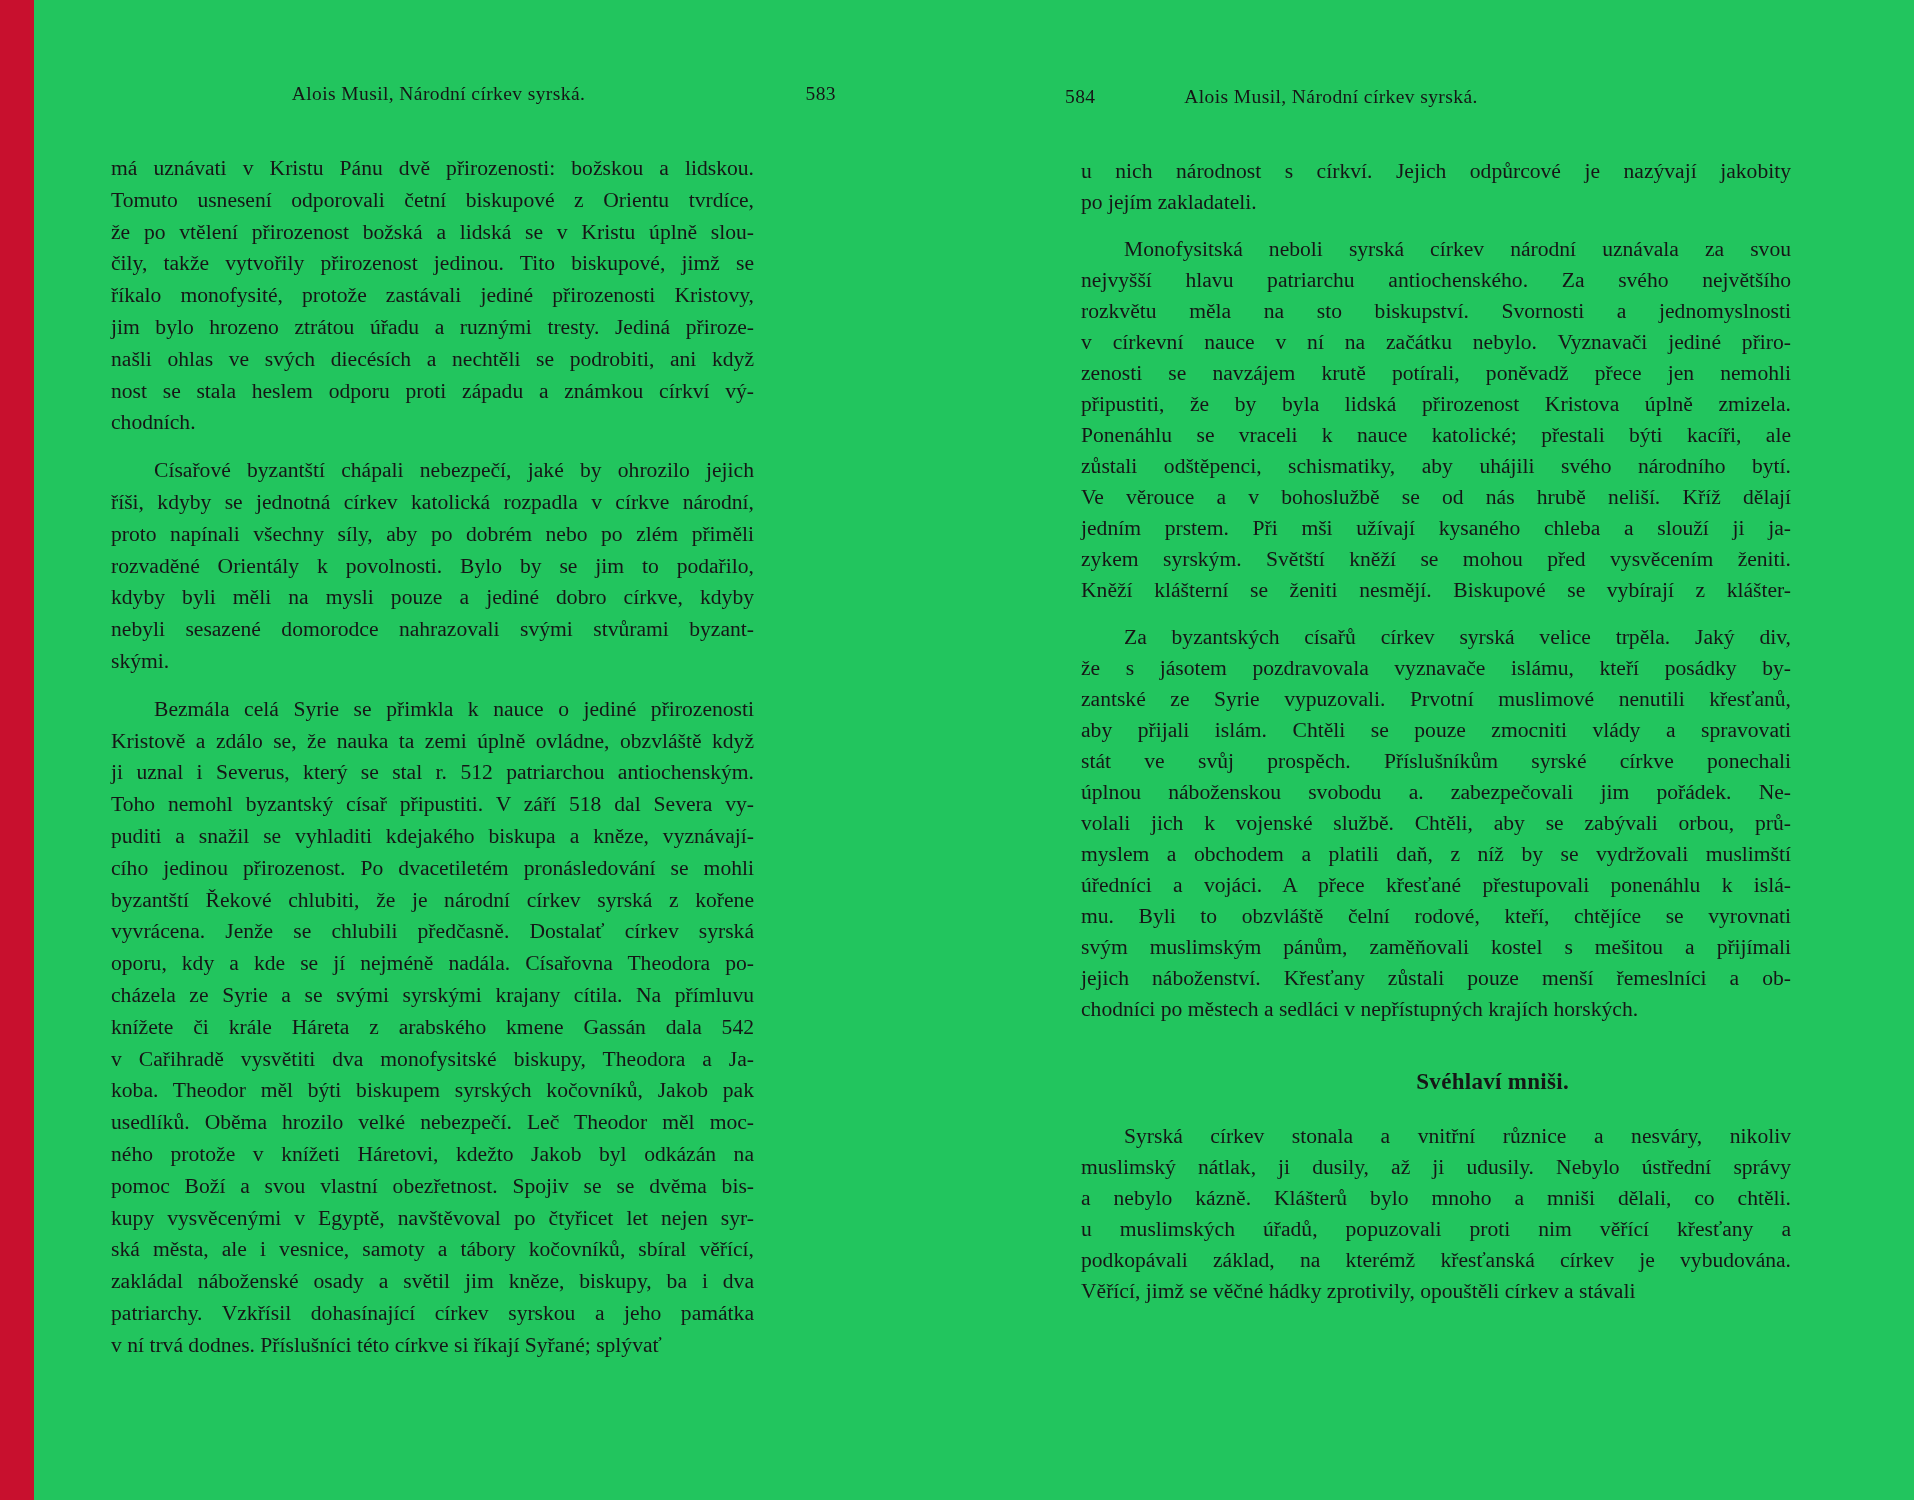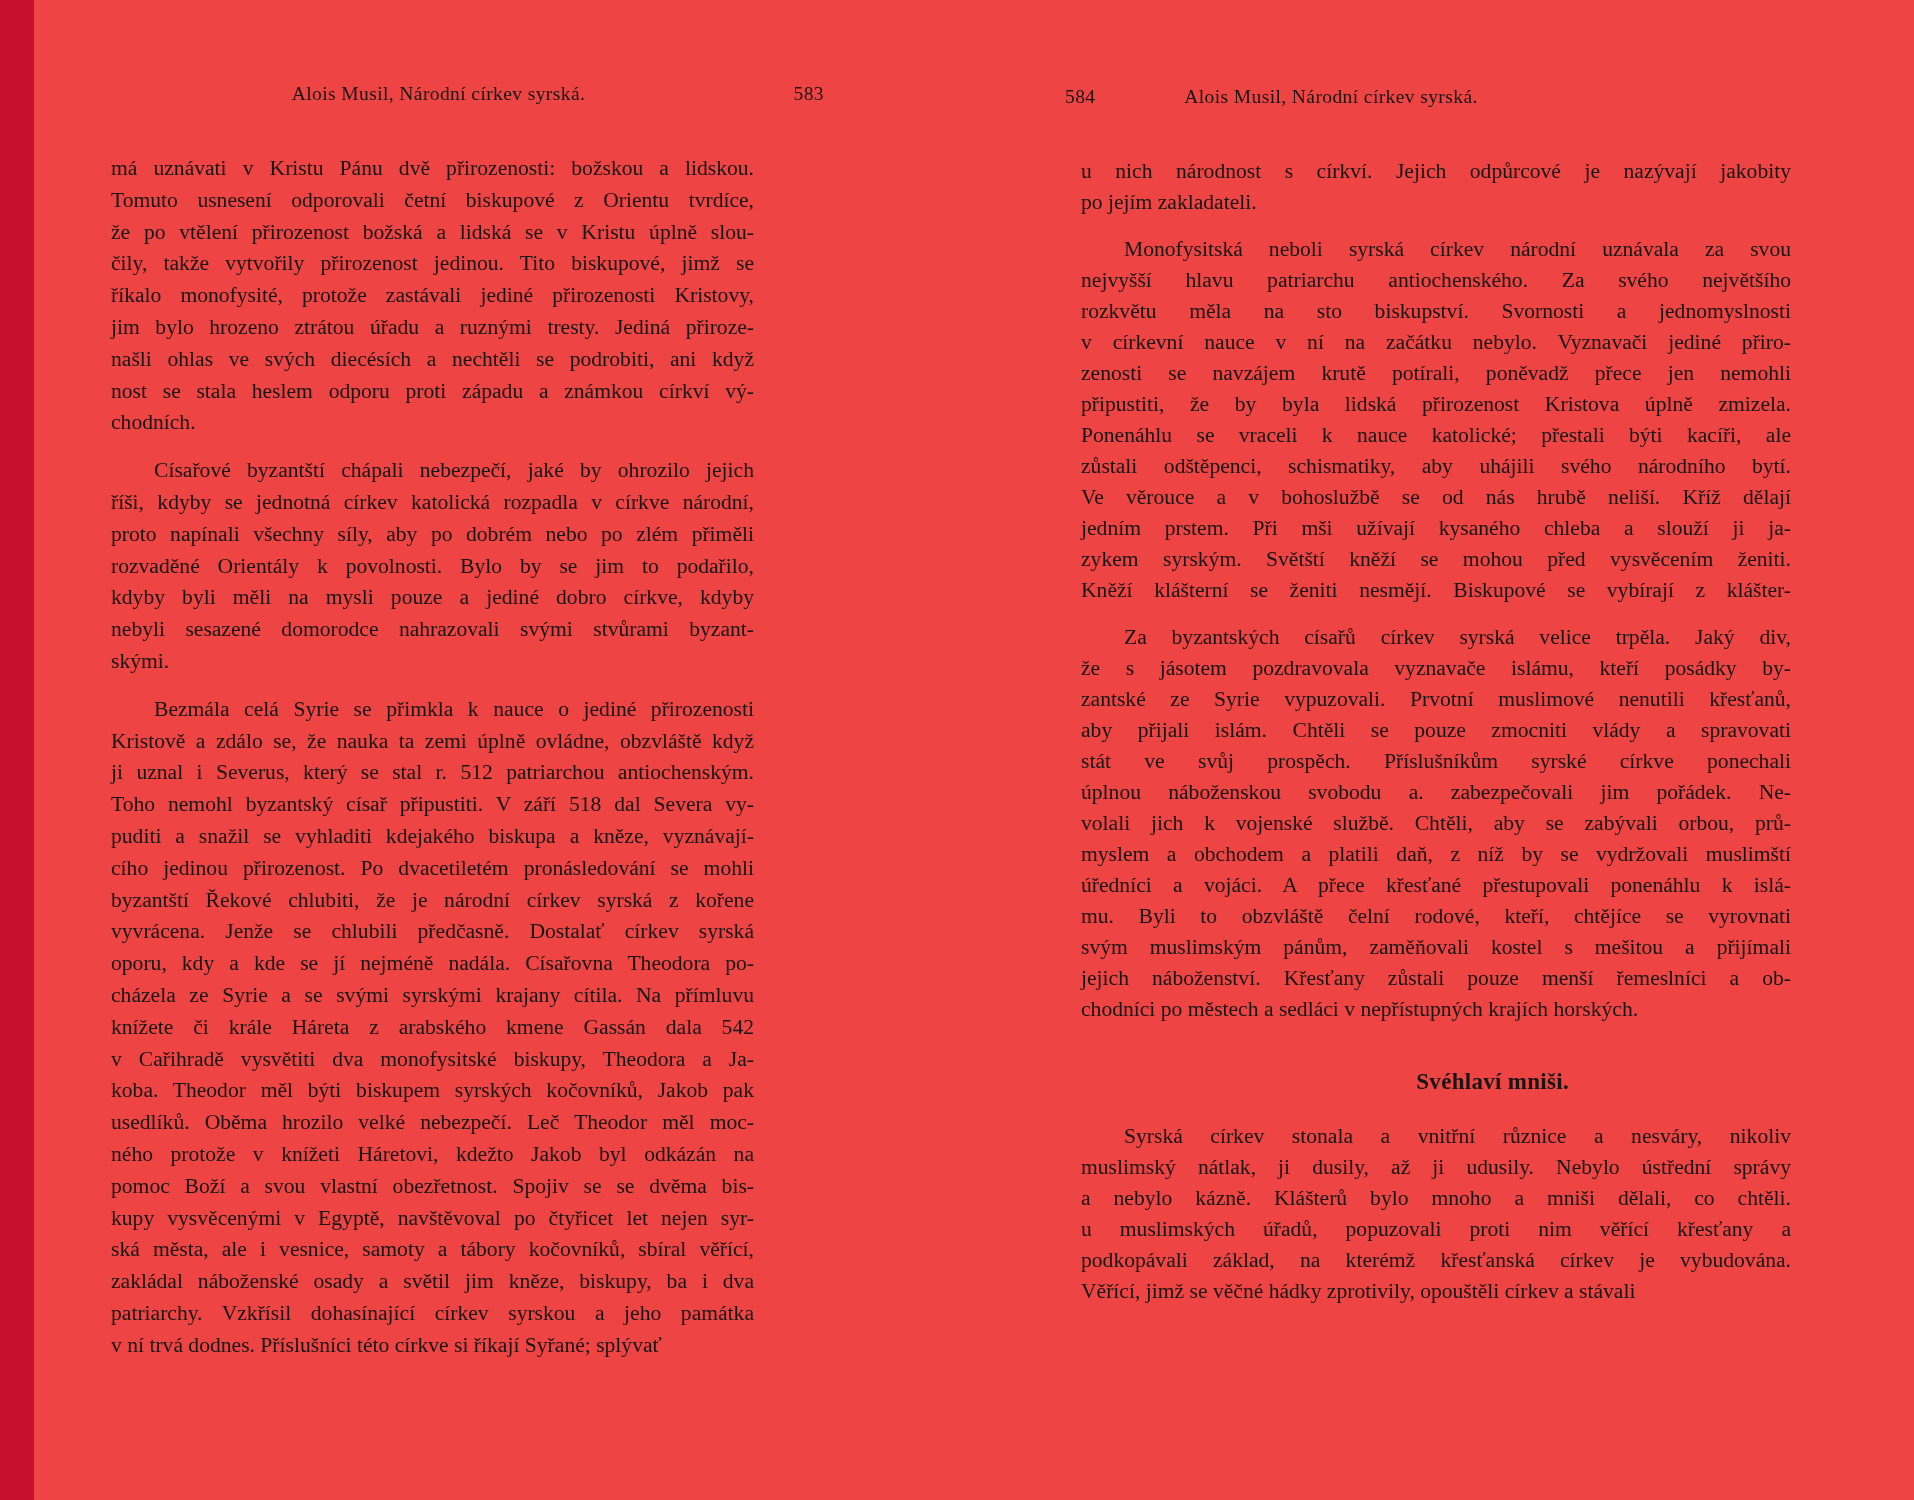--- a/index.html
+++ b/index.html
@@ -37,21 +37,21 @@
     text-align: center;
     padding-right: 58px;   
   }
   .header-title-right {
     display: block;
     text-align: center;
     padding-right: 212px;  
   }
   .folio-left {
     position: absolute;
-    right: 16px; top: 0;
+    right: 4px; top: 0;
   }
   .folio-right {
     position: absolute;
     left: 1px; top: 0;
   }
   .page-body {
     position: absolute;
     font-size: 21.6px;
   }
   .body-left  { left: 95px;  top: 137px; width: 675px; line-height: 31.8px; }
@@ -70,21 +70,21 @@
     line-height: 34px;
     text-align: right;
     padding-right: 238px;  
     margin: 40px 0 22px 0;
     letter-spacing: 0.3px;
   }
 </style>
 </head>
 <body style="color: rgb(22, 22, 22);">
 
-<div class="canvas" style="background: #ef4444;">
+<div class="canvas" style="background: #22c55e;">
 
   <div class="edge-strip" style="background: rgb(200, 16, 46);"></div>
 
   <div class="page-header header-left">
     <span class="header-title-left">Alois Musil, Národní církev syrská.</span>
     <span class="folio-left">583</span>
   </div>
 
   <div class="page-body body-left">
       <div class="paragraph">

